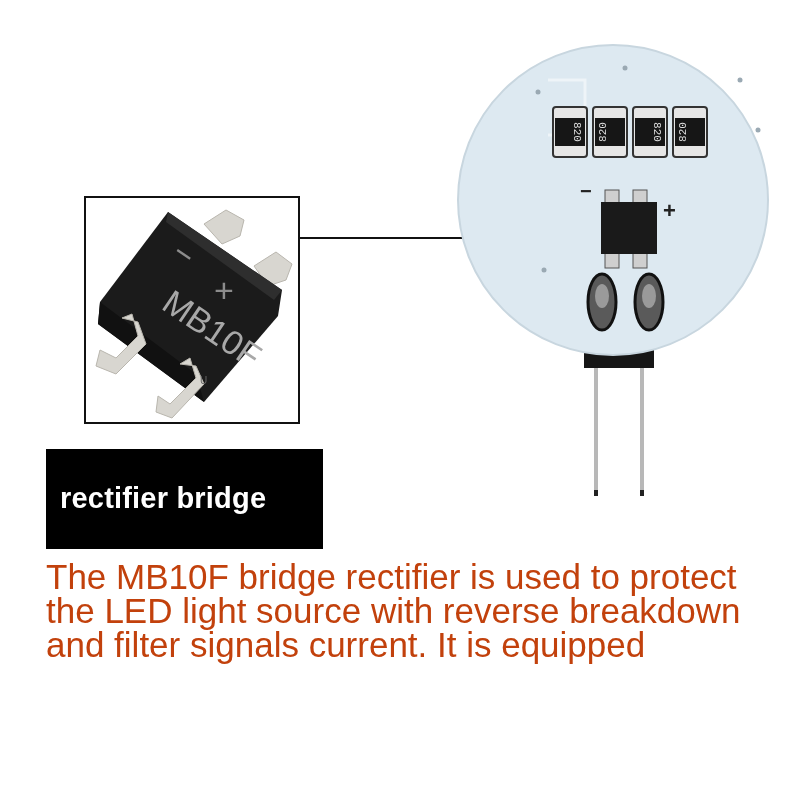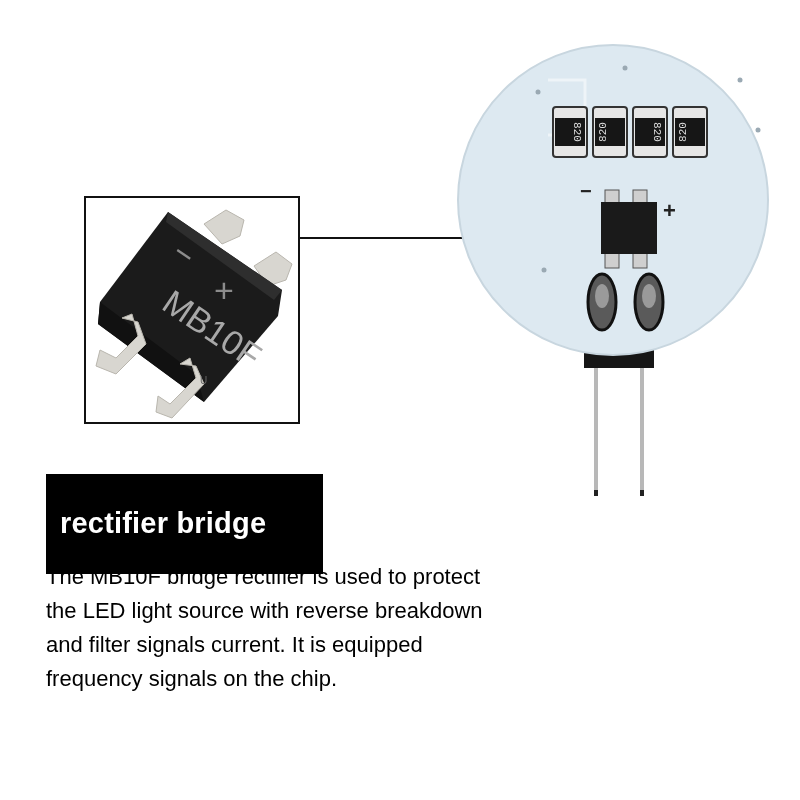--- a/index.html
+++ b/index.html
@@ -10,25 +10,25 @@
     #inset-box { left: 84px; top: 196px; width: 216px; height: 228px; border: 2px solid #111; background: #fff; box-sizing: border-box; }
     #inset-svg { position: absolute; left: 0; top: 0; width: 212px; height: 224px; }
 
     
     #callout-line { left: 300px; top: 237px; width: 302px; height: 2px; background: #111; }
 
     
     #board-svg { left: 450px; top: 40px; width: 350px; height: 470px; }
 
     
-    #label-block { left: 46px; top: 449px; width: 277px; height: 100px; background: #000; margin-top: 25px; }
+    #label-block { left: 46px; top: 449px; width: 277px; height: 100px; background: #000; }
     #label-text { position: absolute; left: 14px; top: 33px; color: #fff; font-weight: bold; font-size: 29px; letter-spacing: 0.2px; white-space: nowrap; }
 
     
-    #description { left: 46px; top: 560px; width: 700px; font-size: 22px; line-height: 34px; color: #000000; }
+    #description { left: 46px; top: 560px; width: 700px; font-size: 35px; line-height: 34px; color: #c2410c; }
     #description .line { white-space: pre; display: block; }
   </style>
 </head>
 <body>
 
 <div id="inset-box" class="abs">
   <svg id="inset-svg" viewBox="0 0 212 224">
 
     <g>
       <path d="M118 26 L140 12 L158 22 L154 38 L136 46 Z" fill="#d8d6d0" stroke="#b9b6ae"></path>
@@ -122,14 +122,13 @@
 </svg>
 
 <div id="label-block" class="abs">
   <span id="label-text">rectifier bridge</span>
 </div>
 
 <div id="description" class="abs">
   <span class="line">The MB10F bridge rectifier is used to protect</span>
   <span class="line">the LED light source with reverse breakdown</span>
   <span class="line">and filter signals current. It is equipped</span>
-  <span class="line">frequency signals on the chip.</span>
 </div>
 
 </body></html>

